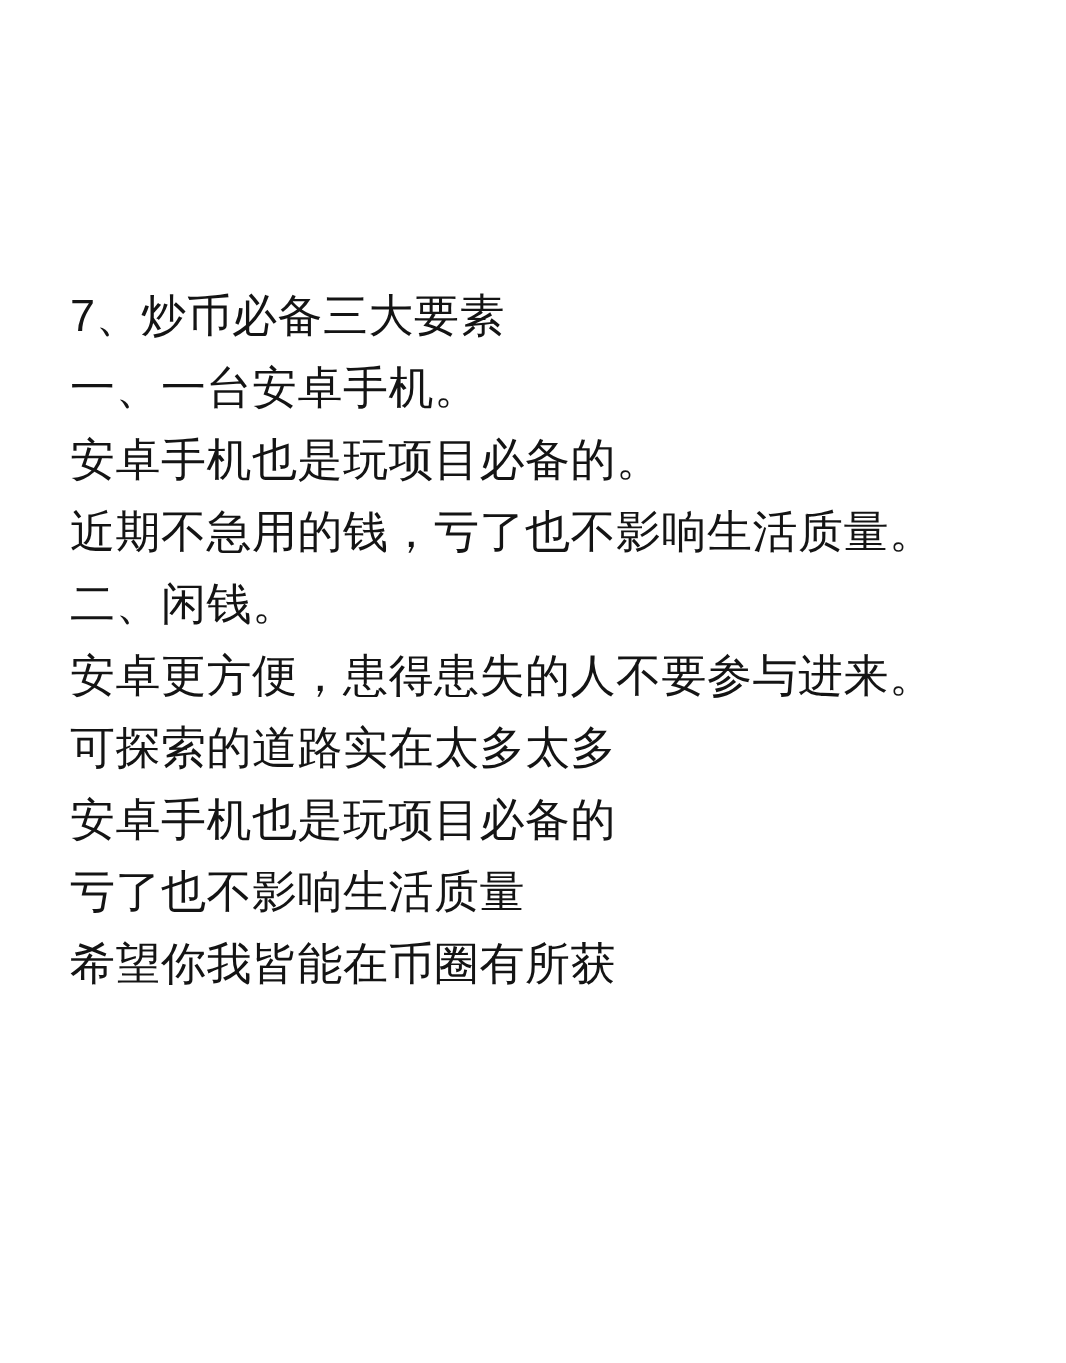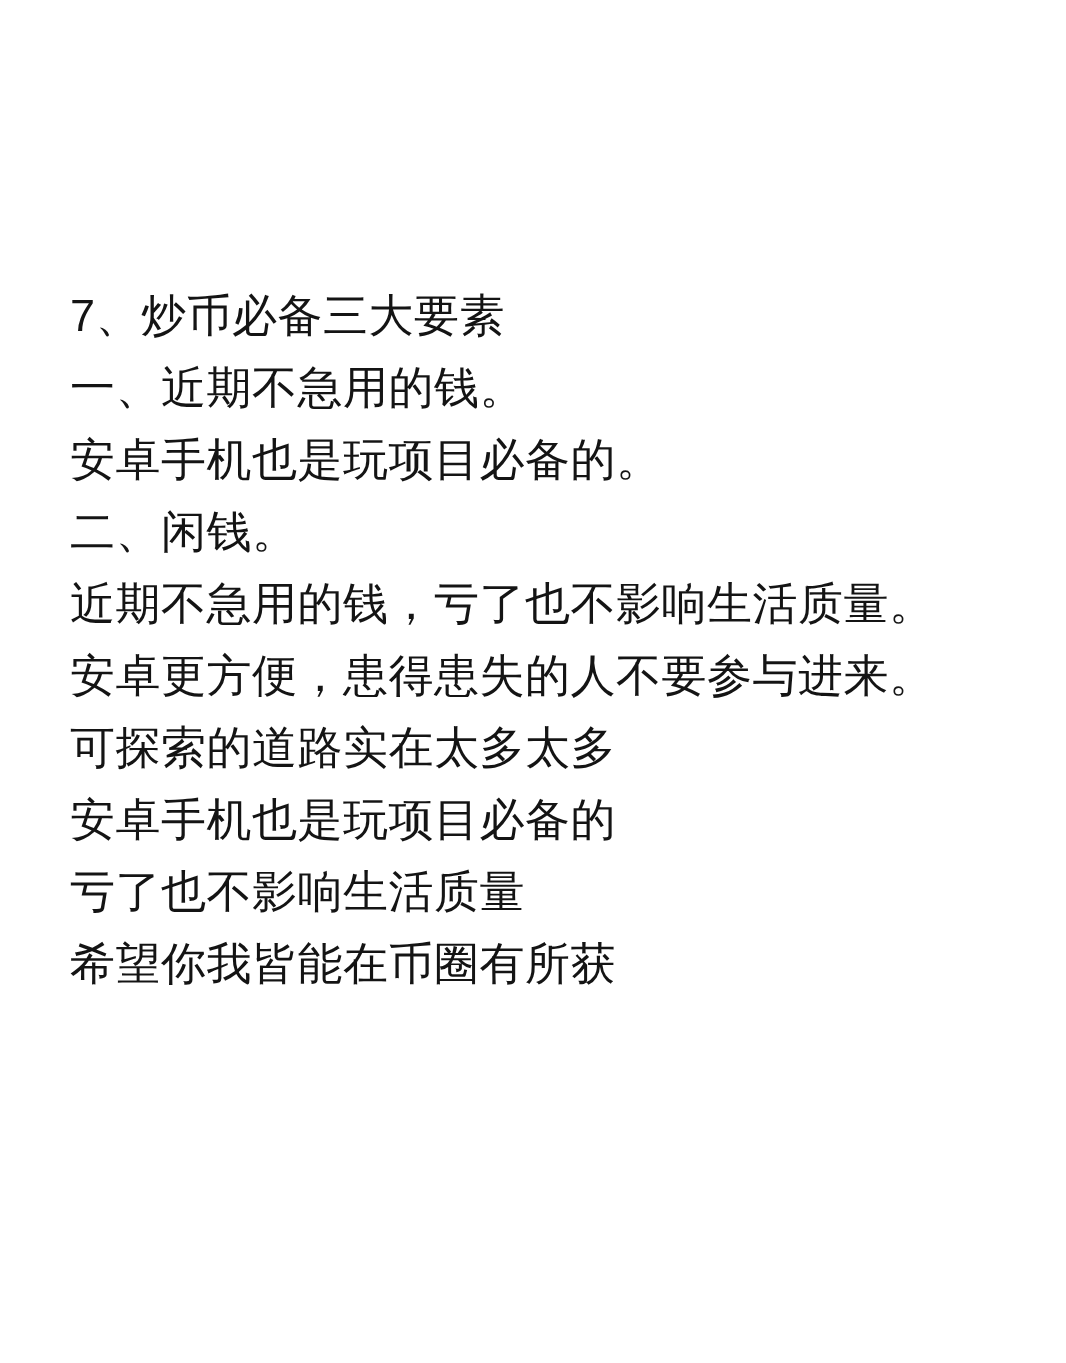--- a/index.html
+++ b/index.html
@@ -35,23 +35,23 @@
   .line.indent {
     padding-left: 8px;
   }
 </style>
 </head>
 <body>
 
 <div class="page">
   <div class="doc-body">
     <div class="line">7、炒币必备三大要素</div>
-    <div class="line">一、近期不急用的钱。</div>
+    <div class="line">一、一台安卓手机。</div>
     <div class="line">安卓手机也是玩项目必备的。</div>
+    <div class="line">近期不急用的钱，亏了也不影响生活质量。</div>
     <div class="line">二、闲钱。</div>
-    <div class="line">近期不急用的钱，亏了也不影响生活质量。</div>
     <div class="line">安卓更方便，患得患失的人不要参与进来。</div>
     <div class="line">可探索的道路实在太多太多</div>
     <div class="line">安卓手机也是玩项目必备的</div>
     <div class="line">亏了也不影响生活质量</div>
     <div class="line">希望你我皆能在币圈有所获</div>
   </div>
 </div>
 
 </body></html>

